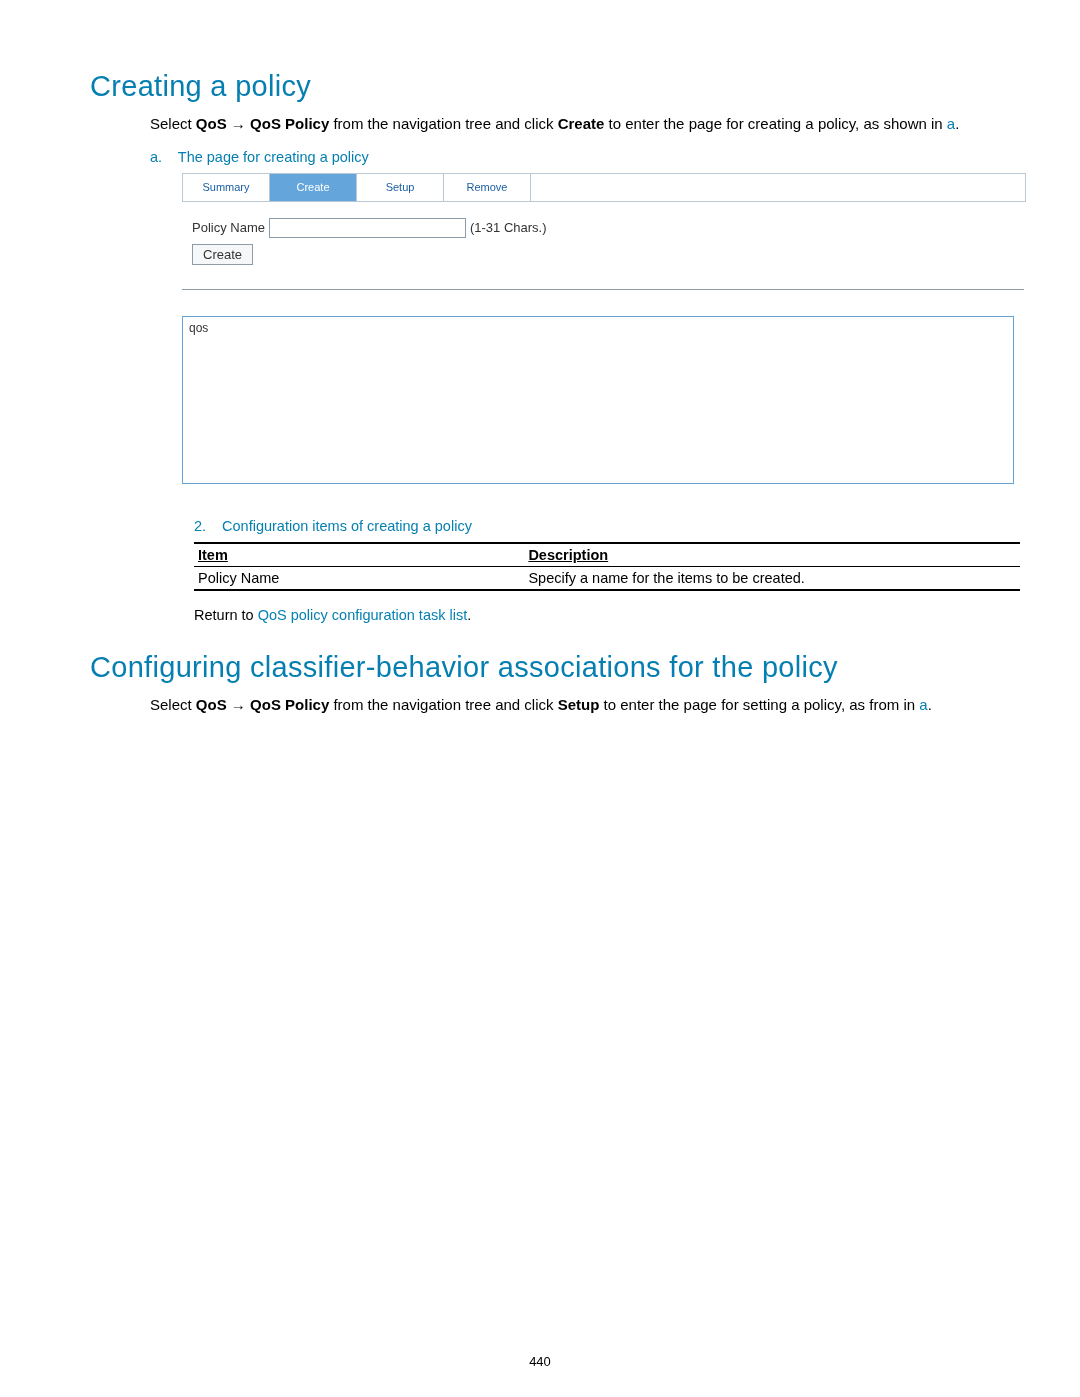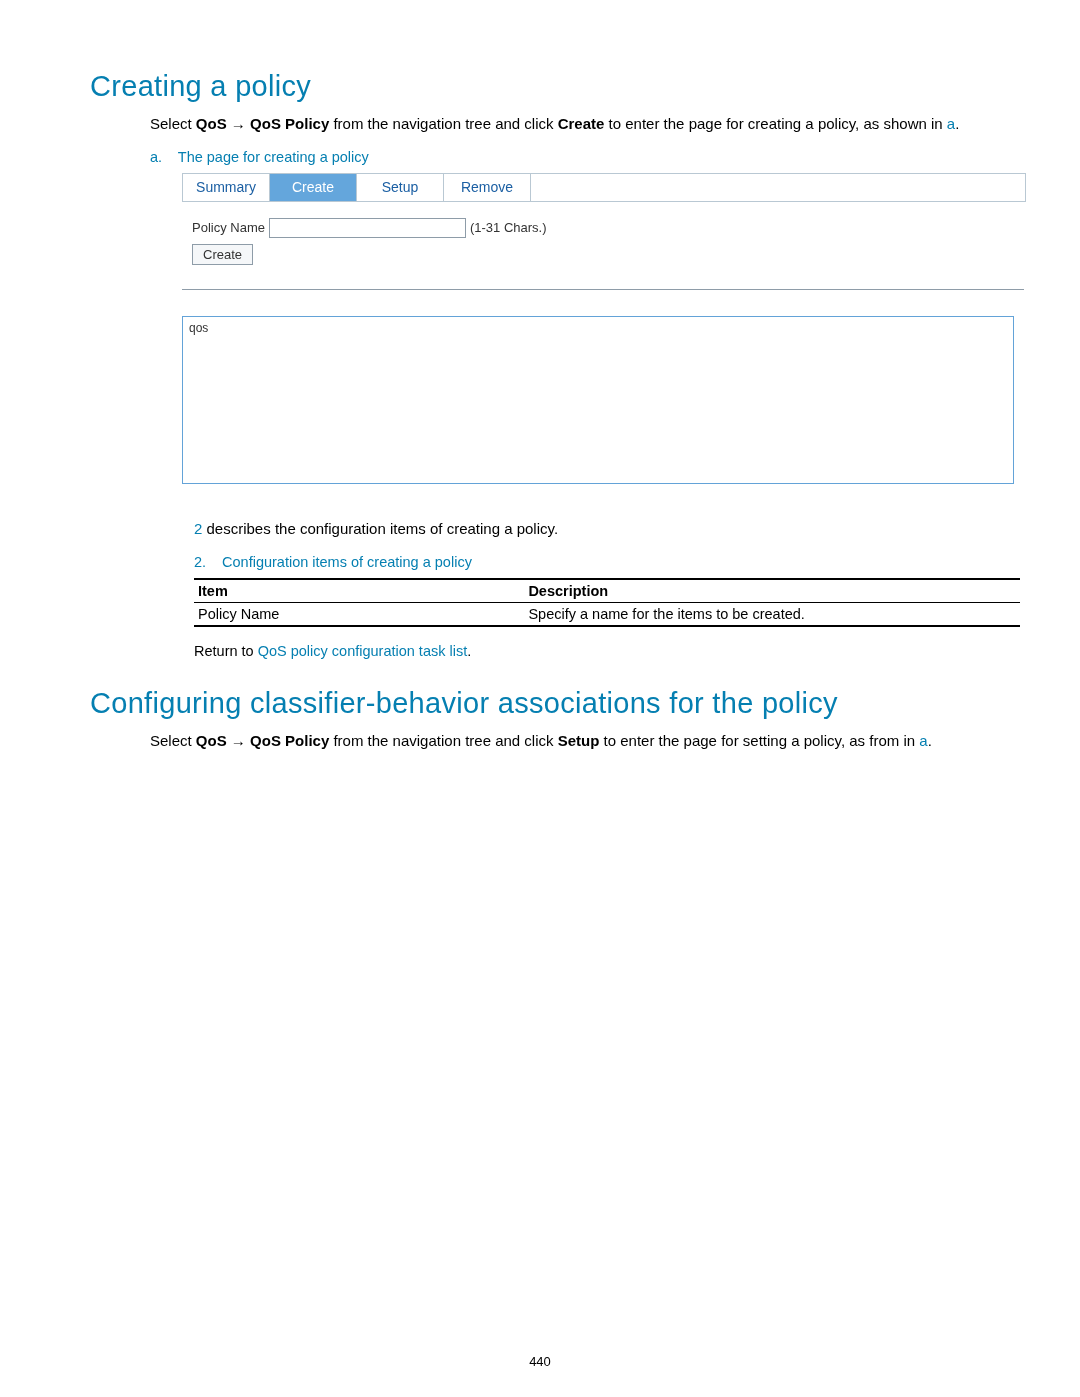--- a/index.html
+++ b/index.html
@@ -43,21 +43,21 @@
   .screenshot {
     margin: 0 0 34px 92px;
     width: 843px;
   }
   .tabs {
     display: flex;
     border: 1px solid #b9c8d3;
     border-right: none;
     background: #fff;
     font-family: Arial, sans-serif;
-    font-size: 14px;
+    font-size: 11px;
     height: 27px;
     width: 843px;
   }
   .tab {
     flex: 0 0 86px;
     display:flex;
     align-items:center;
     justify-content:center;
     border-right: 1px solid #b9c8d3;
     color: #1b5fa3;
@@ -119,20 +119,21 @@
     width: 826px;
     border-collapse: collapse;
     font-size: 14.5px;
   }
   .config-table th {
     text-align: left;
     font-weight: 700;
     padding: 3px 4px;
     border-top: 2px solid #000;
     border-bottom: 1px solid #000;
+    text-decoration: underline;
   }
   .config-table td {
     padding: 3px 4px;
     border-bottom: 2px solid #000;
   }
   .return-line {
     font-size: 14.5px;
     margin: 0 0 28px 0;
     padding-left: 104px;
   }
@@ -182,23 +183,20 @@
       <div>
         <span class="create-btn">Create</span>
       </div>
     </div>
     <hr class="hr-line">
     <div class="list-box">
       <div>qos</div>
     </div>
   </div>
 
-  <p class="body-text" style="padding-left:104px;">
-    <span class="link-ref">2</span><span> describes the configuration items of creating a policy.</span>
-  </p>
 
   <p class="figure-caption" style="margin-left:104px;">
     <span class="label">2.</span>
     <span>Configuration items of creating a policy</span>
   </p>
 
   <table class="config-table">
     <thead>
       <tr>
         <th style="width:40%;">Item</th>

